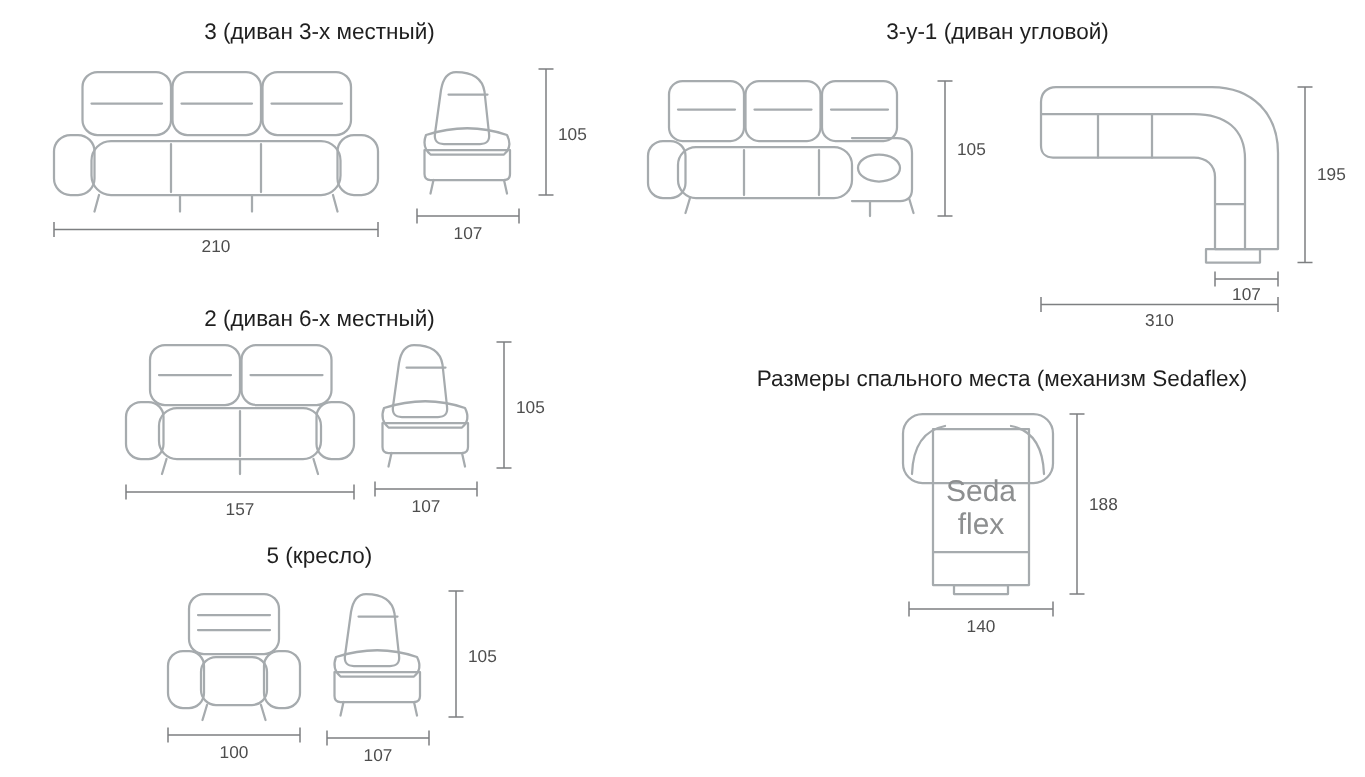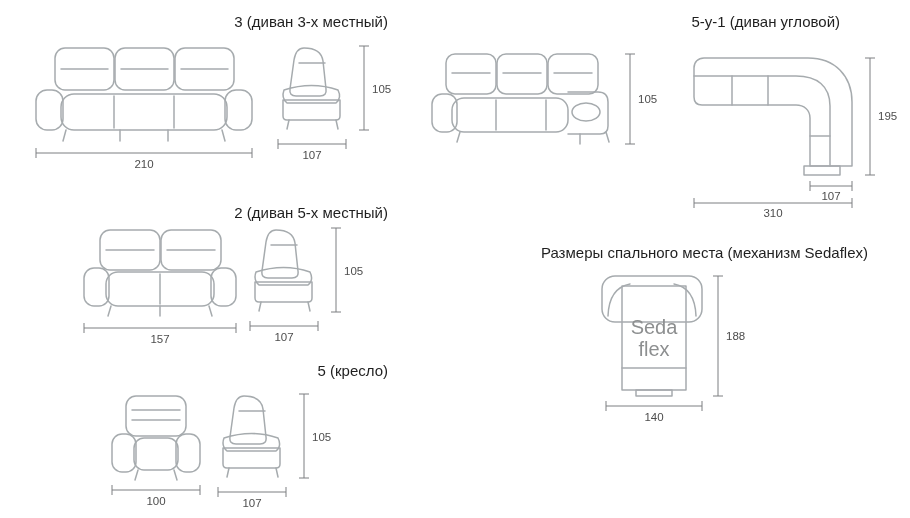--- a/index.html
+++ b/index.html
@@ -1,19 +1,19 @@
 <!DOCTYPE html>
 <html><head>
 <meta charset="utf-8">
 <style>
   * { margin:0; padding:0; box-sizing:border-box; }
   html,body { background:#ffffff; }
   body { font-family:"Liberation Sans", sans-serif; }
   .canvas { position:relative; width:910px; height:518px; background:#ffffff; overflow:hidden; }
-  .title { position:absolute; text-align:right; font-size:15px; color:#1f1f1f; white-space:nowrap; }
+  .title { position:absolute; text-align:center; font-size:15px; color:#1f1f1f; white-space:nowrap; }
   svg { position:absolute; overflow:visible; }
   .draw { fill:none; stroke:#a6abae; stroke-width:1.5; stroke-linecap:round; stroke-linejoin:round; }
   .dim { fill:none; stroke:#7d7f81; stroke-width:1; }
   .dimtext { fill:#4d4d4d; font-size:11.5px; font-family:"Liberation Sans", sans-serif; }
   .sedatext { fill:#8d8f90; font-size:20px; font-family:"Liberation Sans", sans-serif; }
 </style>
 </head>
 <body>
 
 <div class="canvas">
@@ -43,21 +43,21 @@
       <path d="M8 44 q28 -9 54 0 q4 8 -2 13 h-49 q-6 -5 -3 -13 z"></path>
       <path d="M7 54 h57 v16 q0 4 -4 4 h-49 q-4 0 -4 -4 z"></path>
       <path d="M13 74 l-2 9 M60 74 l2 9"></path>
     </g>
     <path class="dim" d="M96 2 V86 M91 2 h10 M91 86 h10"></path>
     <text class="dimtext" x="104" y="49">105</text>
     <path class="dim" d="M10 100 H78 M10 95 v10 M78 95 v10"></path>
     <text class="dimtext" x="44" y="115" text-anchor="middle">107</text>
   </svg>
 
-  <div class="title" style="left:490px; top:13px; width:350px;">5-у-1 (диван угловой)</div>
+  <div class="title" style="left:490px; top:13px; width:350px;">3-у-1 (диван угловой)</div>
 
   <svg style="left:428px; top:50px;" width="238" height="105" viewBox="0 0 238 105">
     <g class="draw" transform="translate(2,0)">
       <rect x="2" y="44" width="25" height="38" rx="10"></rect>
       <rect x="16" y="4" width="50" height="40" rx="9"></rect>
       <rect x="67" y="4" width="50" height="40" rx="9"></rect>
       <rect x="118" y="4" width="50" height="40" rx="9"></rect>
       <path d="M22 23 h38 M73 23 h38 M124 23 h38"></path>
       <rect x="22" y="48" width="116" height="34" rx="12"></rect>
       <path d="M66 50 v30 M116 50 v30"></path>
@@ -77,21 +77,21 @@
       <rect x="112" y="112" width="36" height="9"></rect>
     </g>
     <path class="dim" d="M178 4 V121 M173 4 h10 M173 121 h10"></path>
     <text class="dimtext" x="186" y="66">195</text>
     <path class="dim" d="M118 132 H160 M118 127 v10 M160 127 v10"></path>
     <text class="dimtext" x="139" y="146" text-anchor="middle">107</text>
     <path class="dim" d="M2 149 H160 M2 144 v10 M160 144 v10"></path>
     <text class="dimtext" x="81" y="163" text-anchor="middle">310</text>
   </svg>
 
-  <div class="title" style="left:38px; top:204px; width:350px;">2 (диван 5-х местный)</div>
+  <div class="title" style="left:38px; top:204px; width:350px;">2 (диван 6-х местный)</div>
 
   <svg style="left:76px; top:226px;" width="168" height="120" viewBox="0 0 168 120">
     <g class="draw" transform="translate(6,2)">
       <rect x="2" y="40" width="25" height="38" rx="10"></rect>
       <rect x="129" y="40" width="25" height="38" rx="10"></rect>
       <rect x="18" y="2" width="60" height="40" rx="10"></rect>
       <rect x="79" y="2" width="60" height="40" rx="10"></rect>
       <path d="M24 22 h48 M85 22 h48"></path>
       <rect x="24" y="44" width="108" height="34" rx="12"></rect>
       <path d="M78 46 v30"></path>

